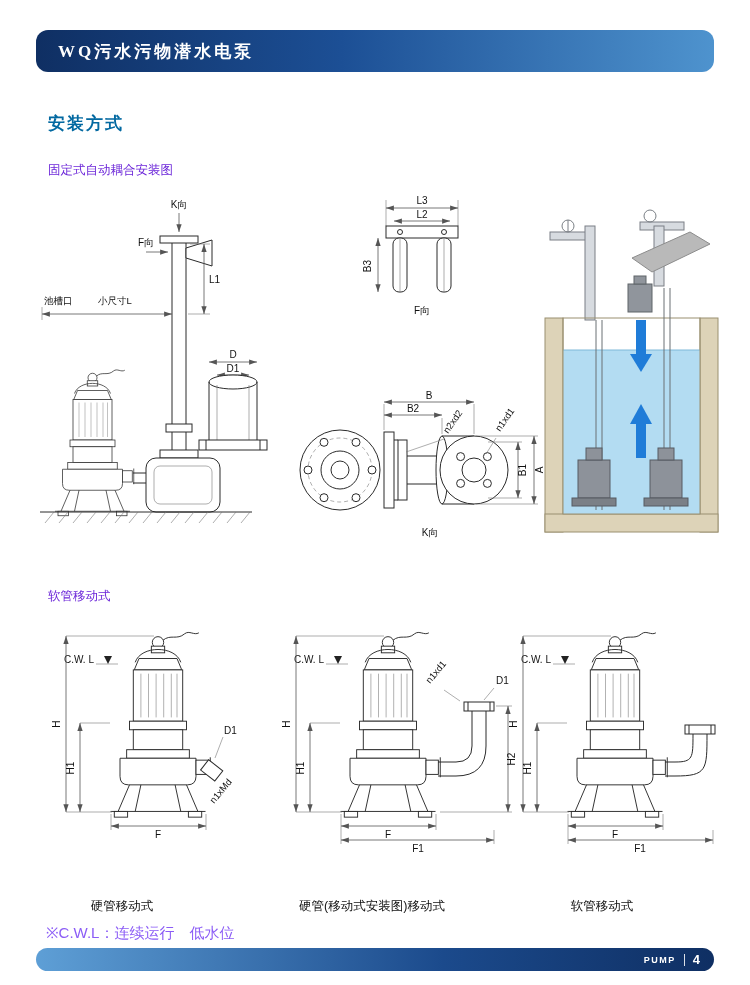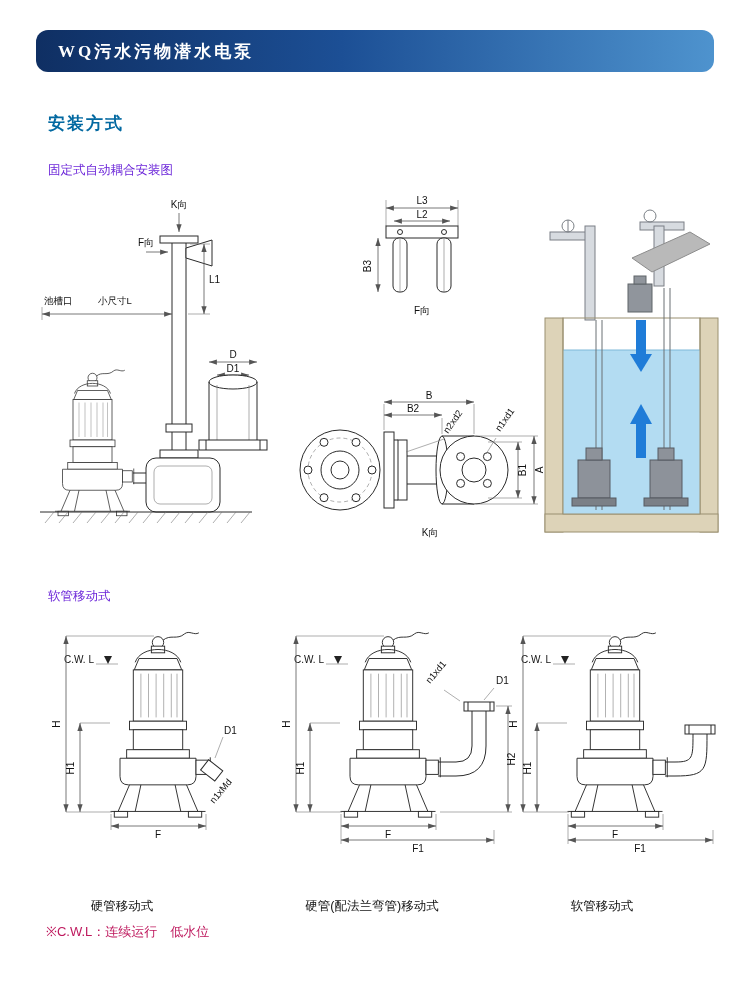--- a/index.html
+++ b/index.html
@@ -10,21 +10,21 @@
   .header-title{color:#fff;font-weight:bold;font-size:17px;letter-spacing:3px;padding-left:22px;
         font-family:"Liberation Serif",serif;}
   .section-title{position:absolute;left:48px;top:112px;margin:0;font-size:17px;font-weight:bold;
         color:#0369a1;letter-spacing:2px;}
   .subtitle{position:absolute;left:48px;font-size:12.5px;color:#6d28d9;}
   .sub-fixed{top:162px;}
   .sub-mobile{top:588px;}
   .fixed-svg{position:absolute;left:40px;top:192px;}
   .mobile-svg{position:absolute;left:40px;top:606px;}
   .caption{position:absolute;top:898px;transform:translateX(-50%);font-size:12.5px;color:#111;white-space:nowrap;text-align:center;}
-  .note{position:absolute;left:46px;top:922px;font-size:13px;color:#be185d;}
+  .note{position:absolute;left:46px;top:922px;font-size:15px;color:#8b5cf6;}
   .footer-band{bottom:14px;height:23px;background:linear-gradient(90deg,#5e9fd6 0%,#1b4a8c 60%,#0f2f63 100%);
         justify-content:flex-end;color:#fff;padding-right:14px;gap:8px;}
   .footer-brand{font-size:9px;font-weight:bold;letter-spacing:1.5px;}
   .footer-div{width:1px;height:12px;background:#fff;opacity:.85;}
   .footer-page{font-size:13px;font-weight:bold;}
   svg text{font-family:"Liberation Sans",sans-serif;}
   .tx{font-size:10px;fill:#111;}
   .txs{font-size:9.5px;fill:#111;}
   .ln{stroke:#2b2b2b;fill:none;stroke-width:1;}
   .fw{stroke:#2b2b2b;fill:#fff;stroke-width:1;}
@@ -325,19 +325,24 @@
       <rect class="fw" x="645" y="119" width="30" height="9"></rect>
       <line class="ln" x1="649" y1="119" x2="649" y2="128"></line>
       <line class="ln" x1="671" y1="119" x2="671" y2="128"></line>
       <line class="thin" x1="673" y1="224" x2="673" y2="238"></line>
       <line class="dm" x1="528" y1="234" x2="673" y2="234" marker-start="url(#mb)" marker-end="url(#mb)"></line>
       <text class="tx" x="600" y="246" text-anchor="middle">F1</text>
     </g>
   </svg>
 
   <div class="caption" style="left:122px">硬管移动式</div>
-  <div class="caption" style="left:372px">硬管(配法兰弯管)移动式</div>
+  <div class="caption" style="left:372px">硬管(移动式安装图)移动式</div>
   <div class="caption" style="left:602px">软管移动式</div>
 
   <div class="note">※C.W.L：连续运行　低水位</div>
 
+  <div class="band footer-band">
+    <span class="footer-brand">PUMP</span>
+    <span class="footer-div"></span>
+    <span class="footer-page">4</span>
+  </div>
 
 </div>
 
 </body></html>

